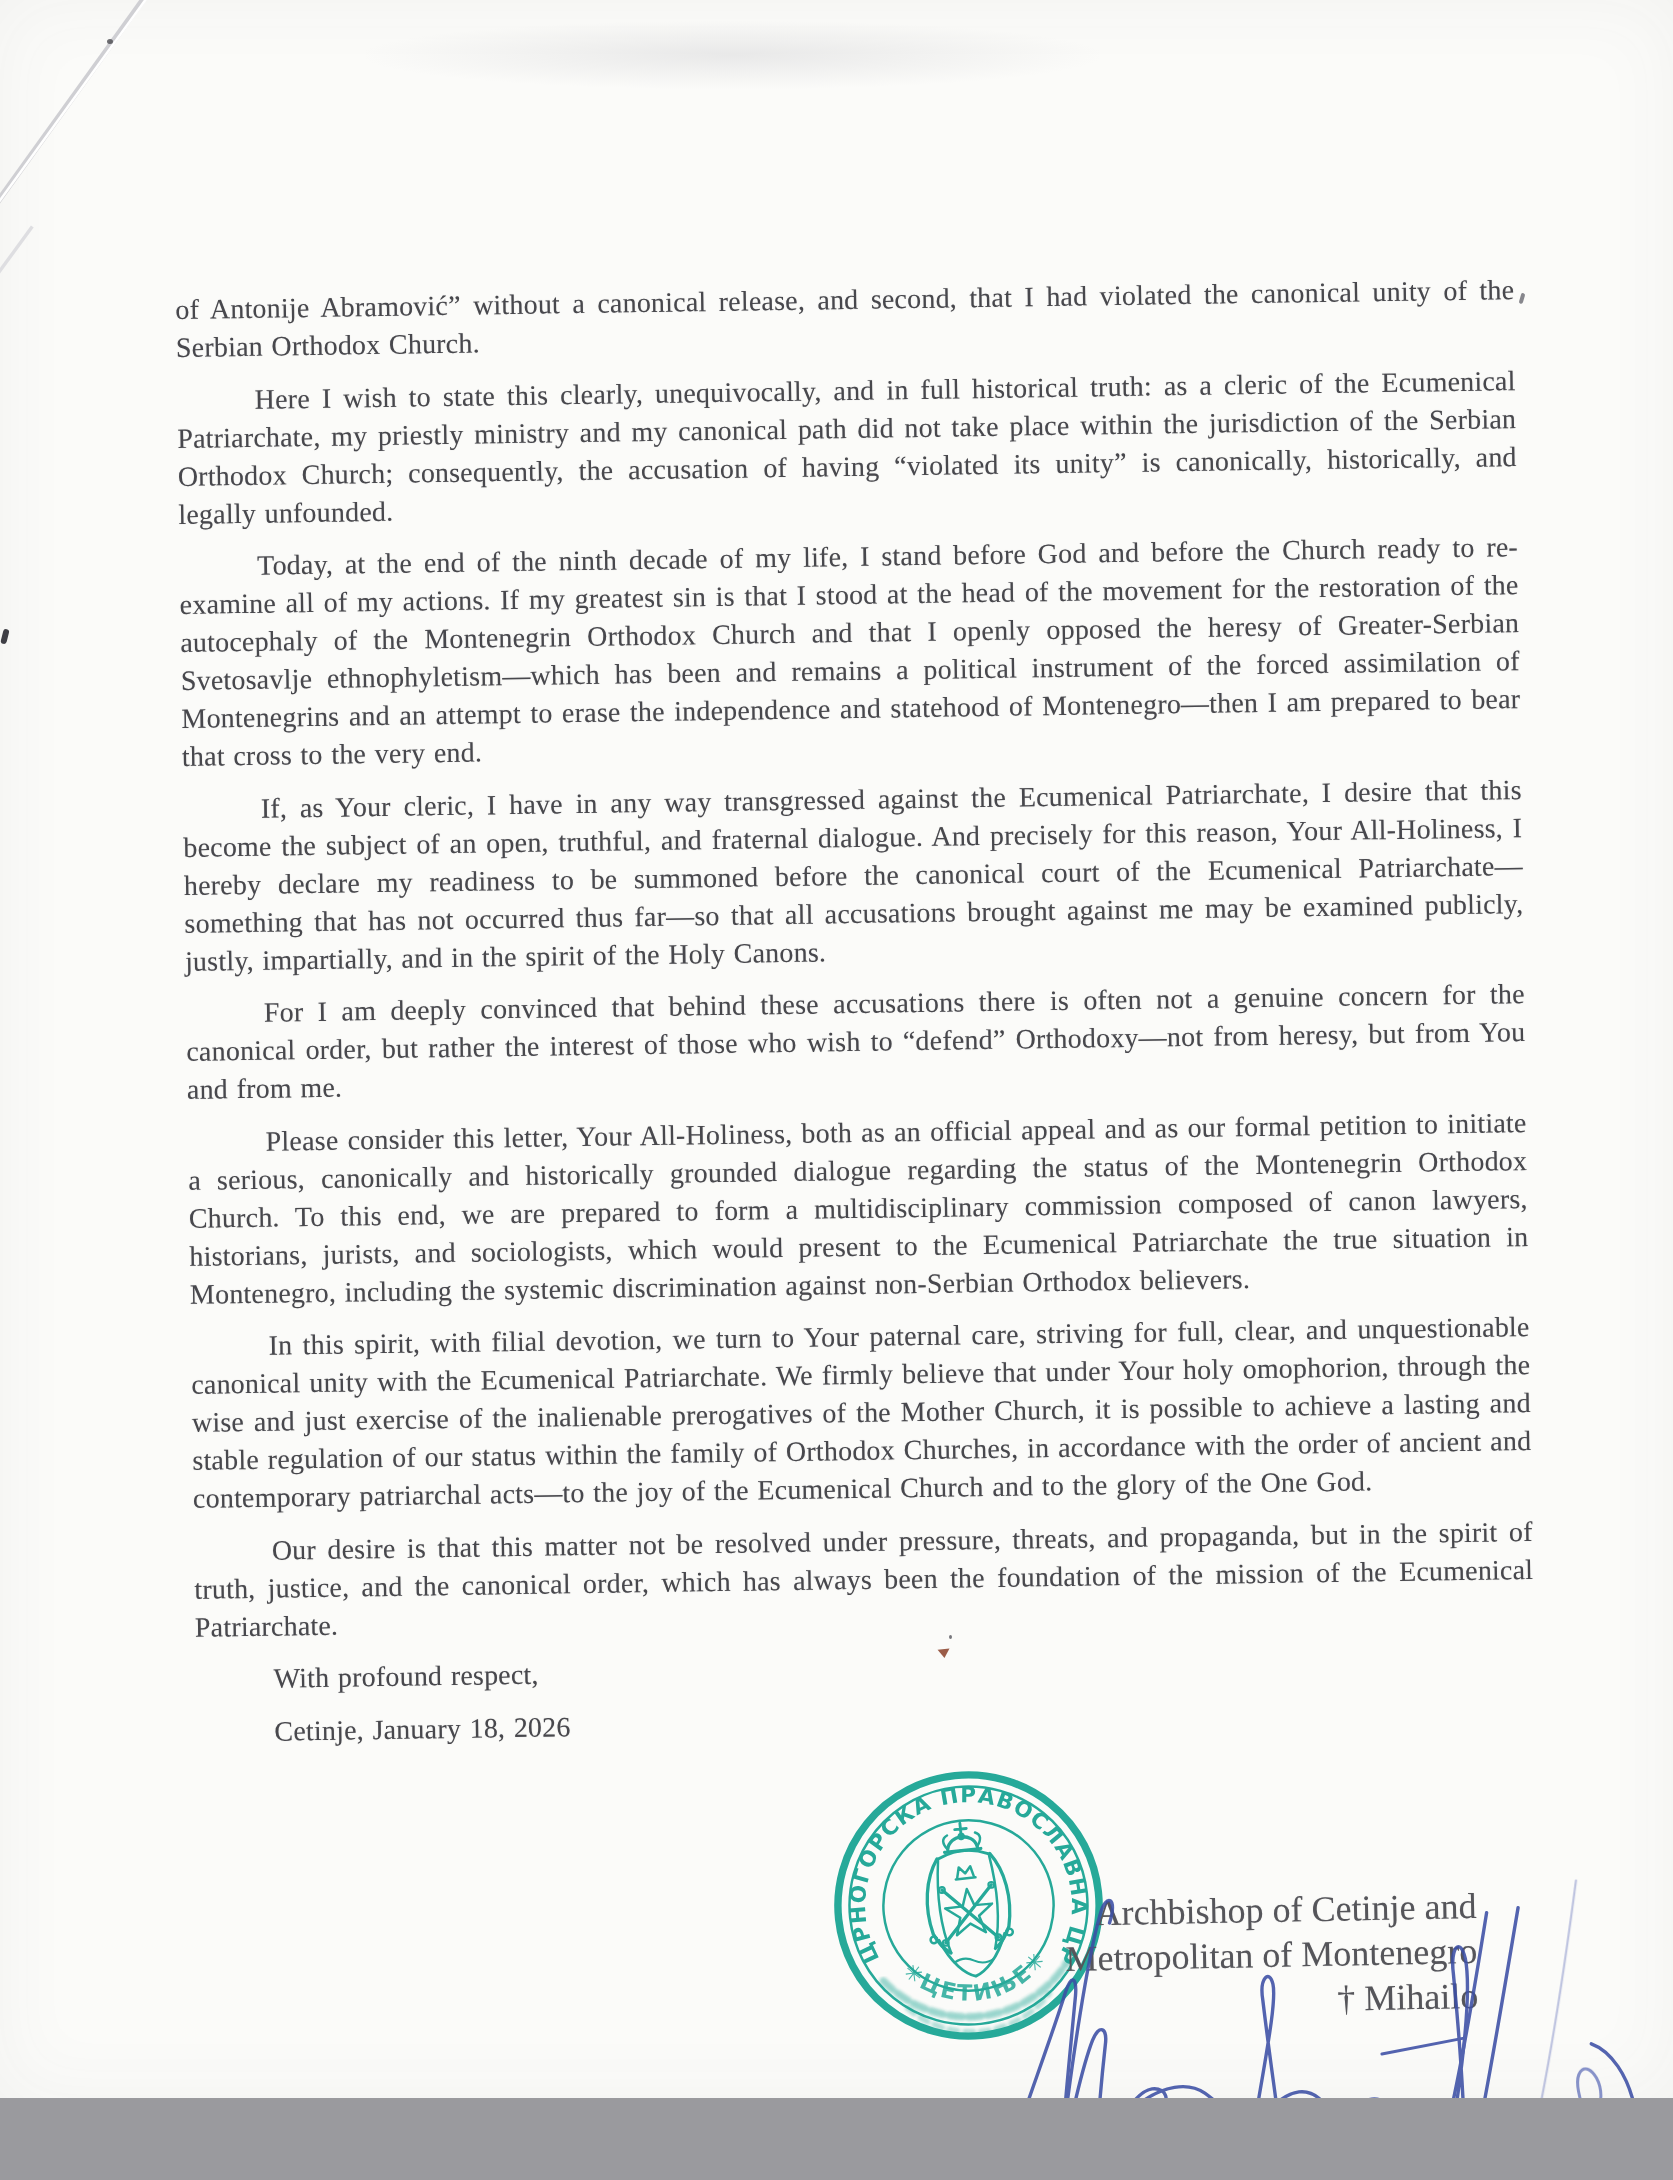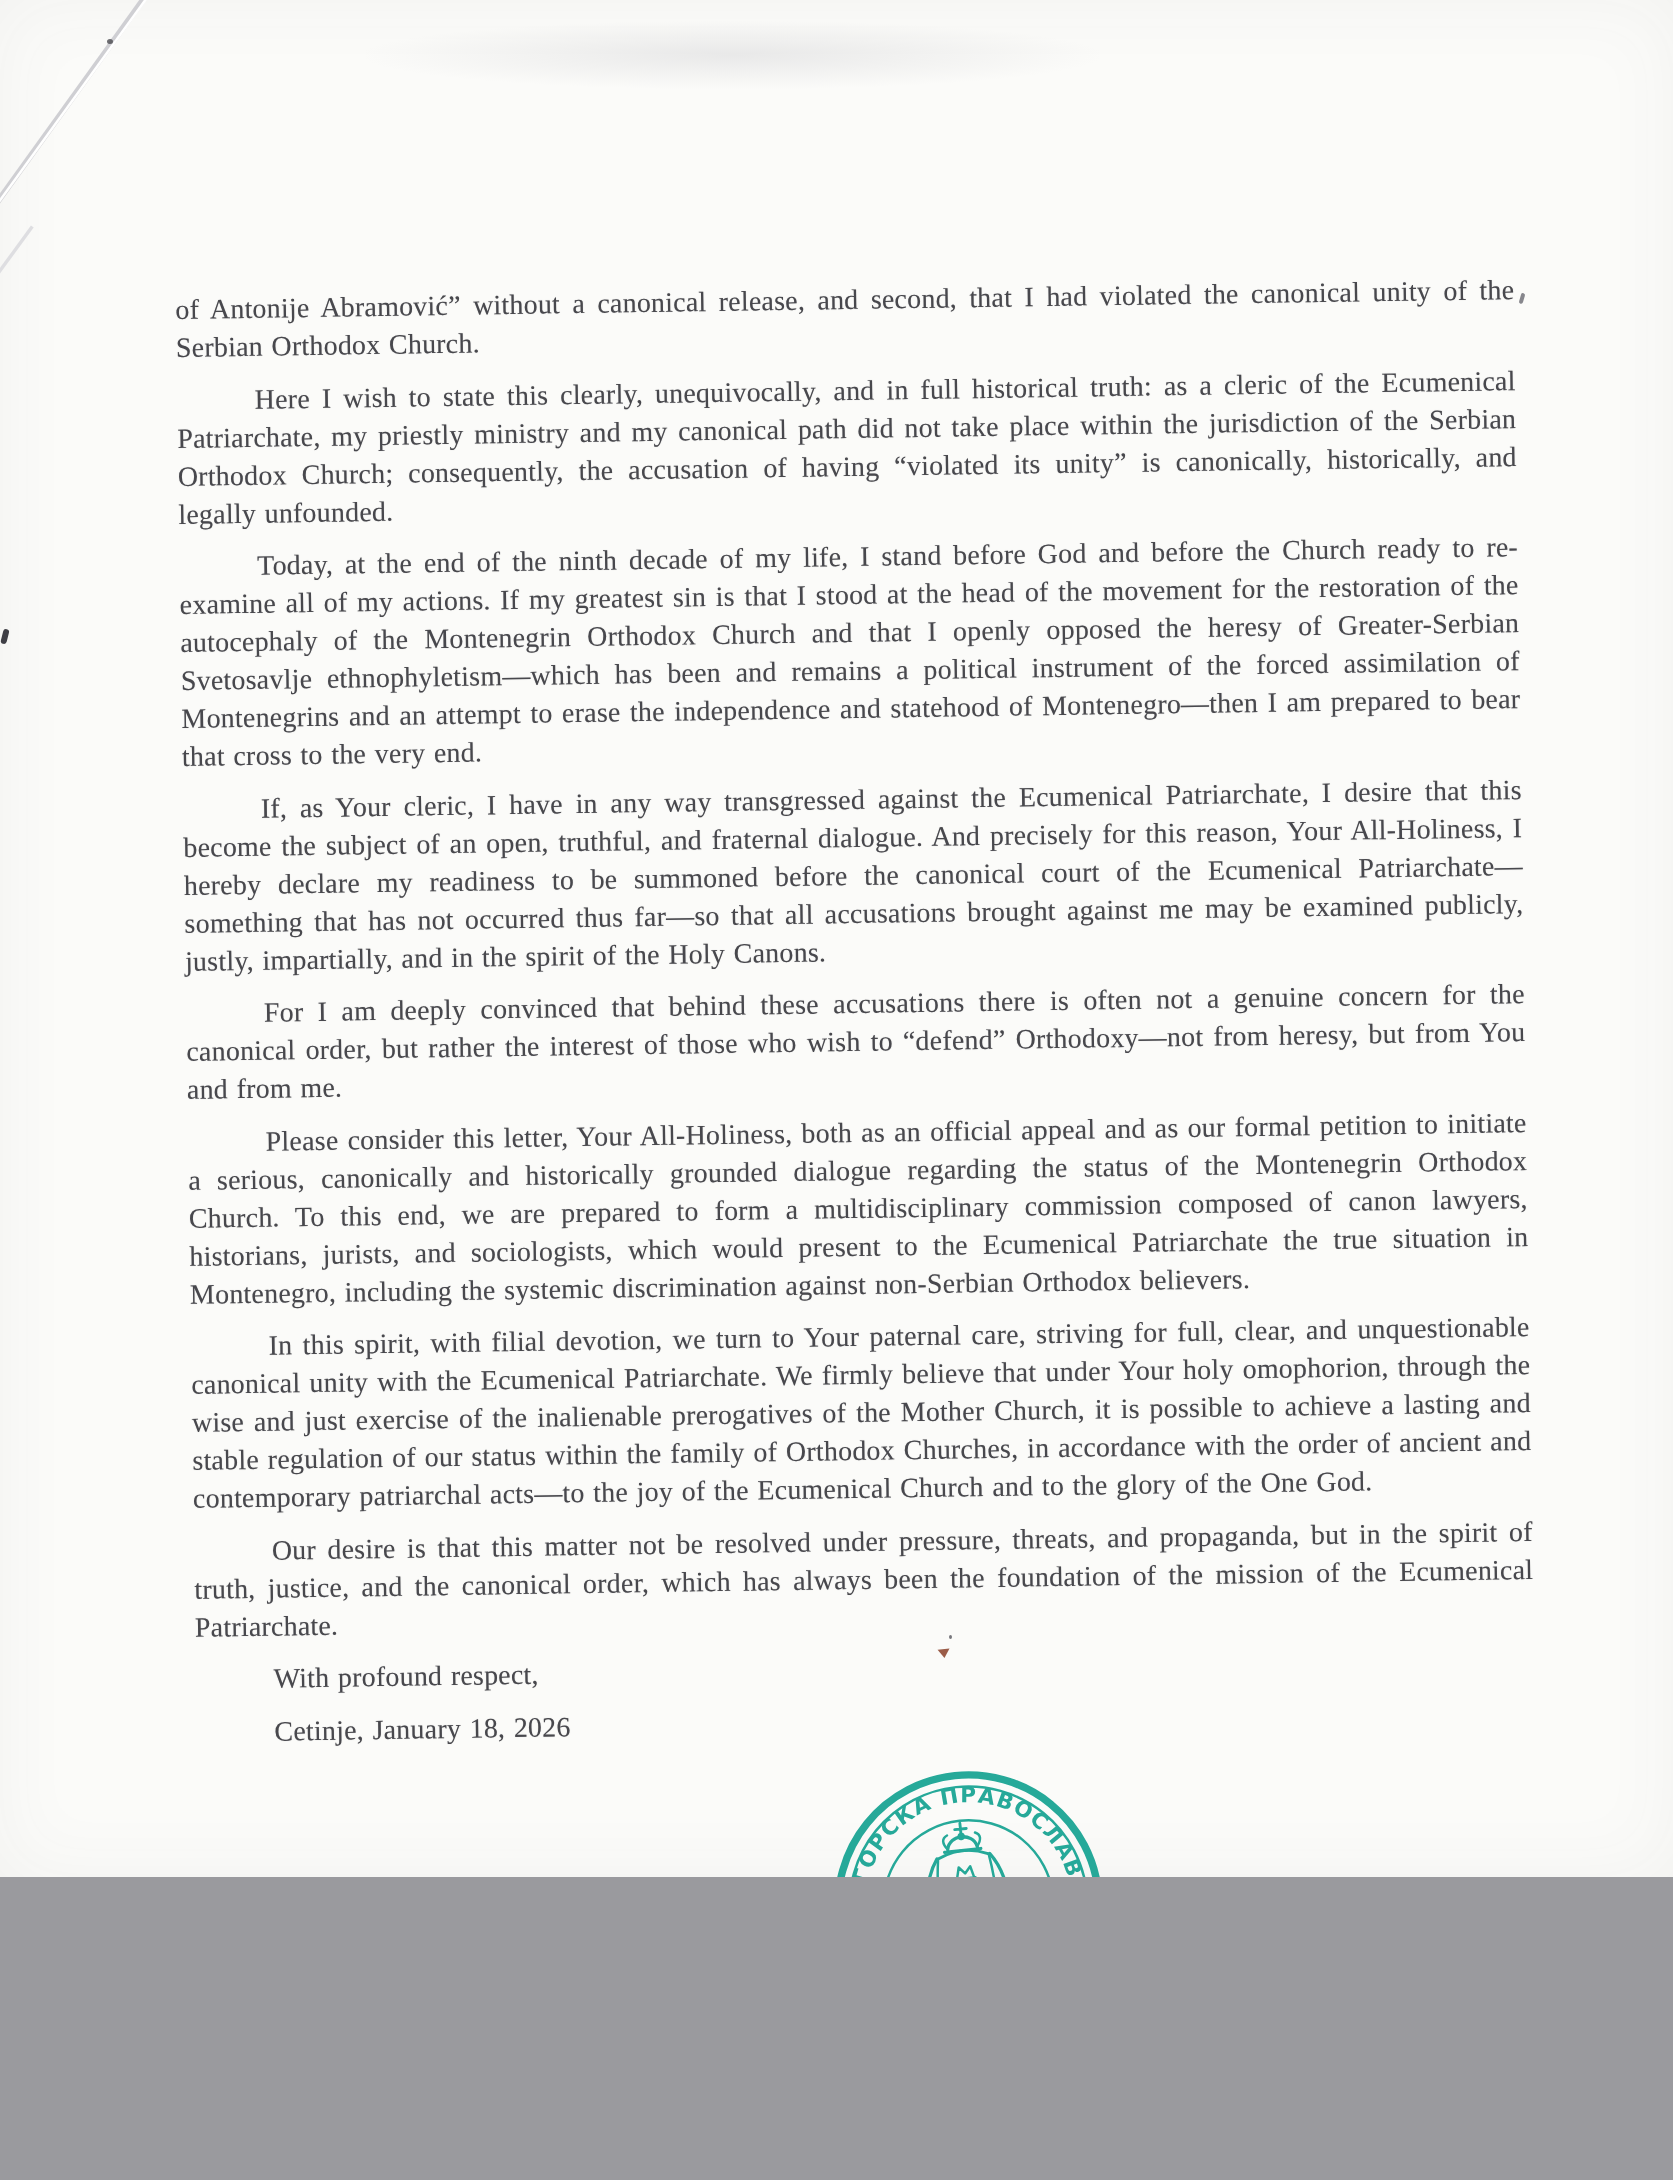--- a/index.html
+++ b/index.html
@@ -1,21 +1,21 @@
 <!DOCTYPE html>
 <html style="--paper: #fbfbf9; --body-ink: #48484d; --title-ink: #55555a; --stamp-teal: #16a392; --signature-blue: #3c4fa5; --ink-speck: #8a4029;font-size:13.6px"><head>
 <meta charset="utf-8">
 <style>
   :root{
     --paper:#fbfbf9; --body-ink:#48484d; --title-ink:#55555a;
     --stamp-teal:#16a392; --signature-blue:#3c4fa5; --ink-speck:#8a4029;
   }
   html,body{margin:0;padding:0;background:#9a9a9e;}
   .page{
-    position:relative;width:1674px;height:1877px;background:var(--paper);
+    position:relative;width:1674px;height:2098px;background:var(--paper);
     overflow:hidden;font-family:"Liberation Serif","DejaVu Serif",serif;
     box-shadow:inset 0 0 77px rgba(70,70,80,.05);
   }
   .smudge-top{
     position:absolute;left:366px;top:21px;width:733px;height:68px;
     background:radial-gradient(ellipse at center,rgba(160,160,168,.20),rgba(160,160,168,0) 72%);
   }
   .crease-svg{position:absolute;left:0;top:0;}
   .speck{position:absolute;}
   .speck-dot{border-radius:50%;}

